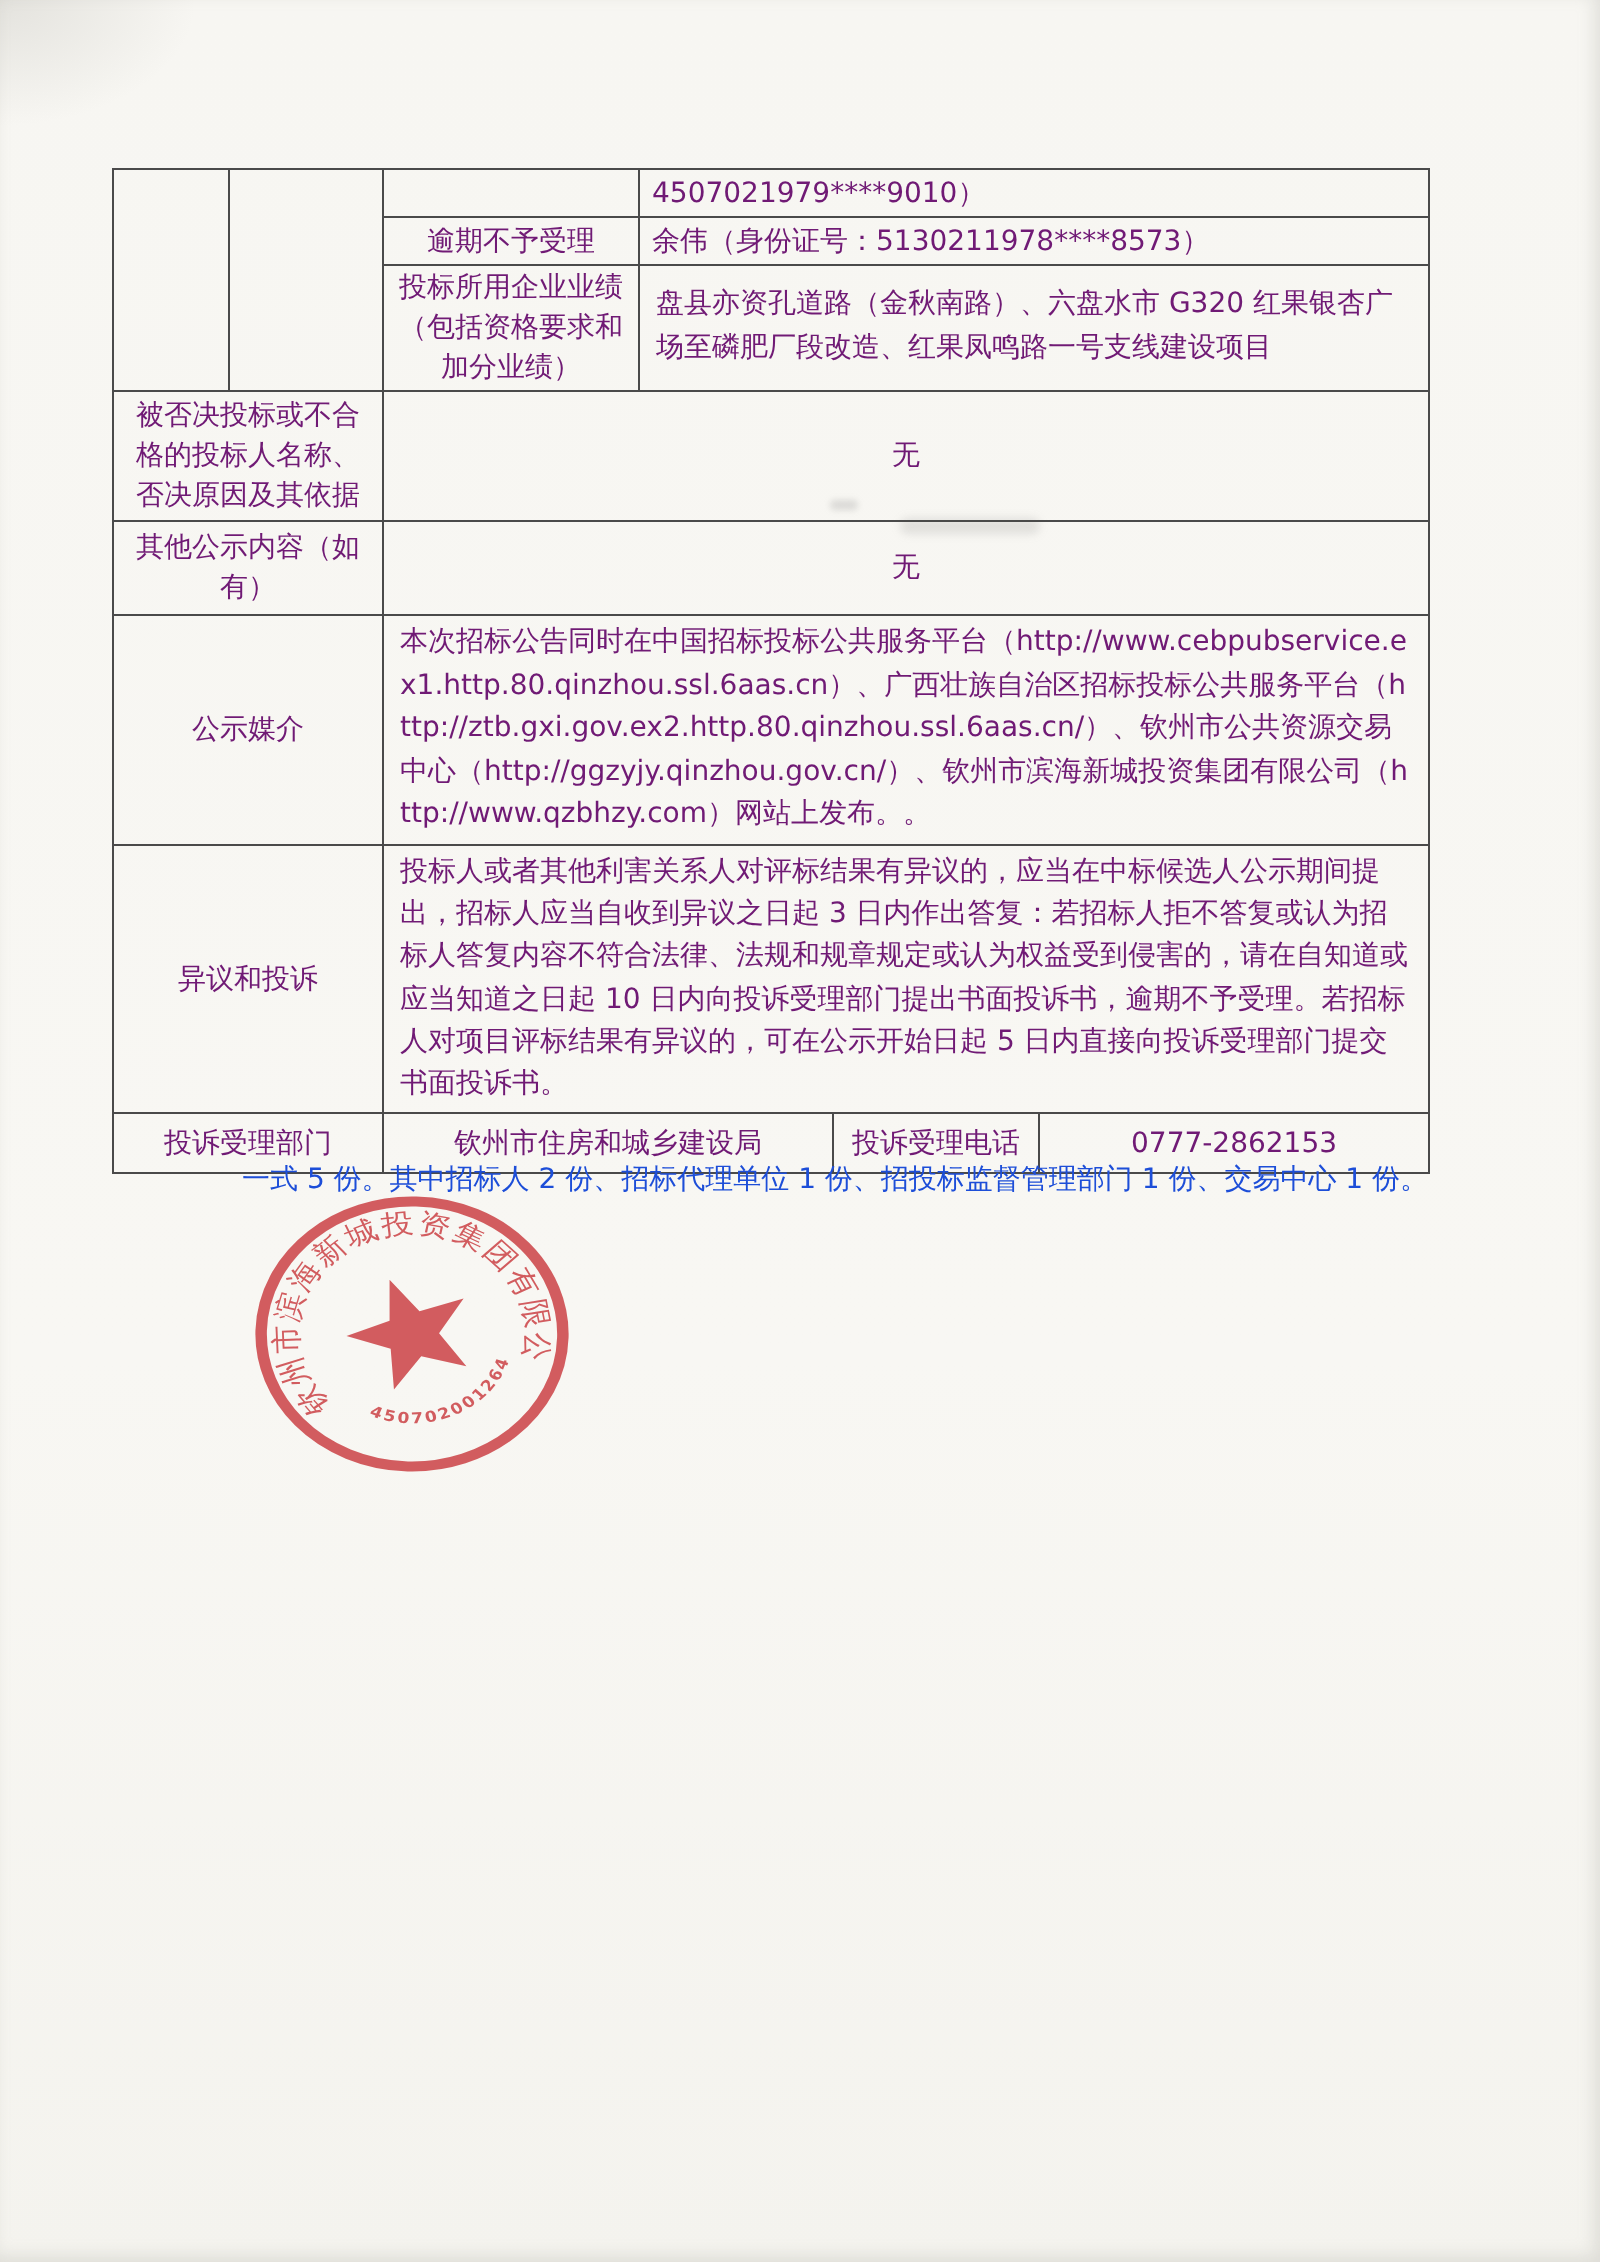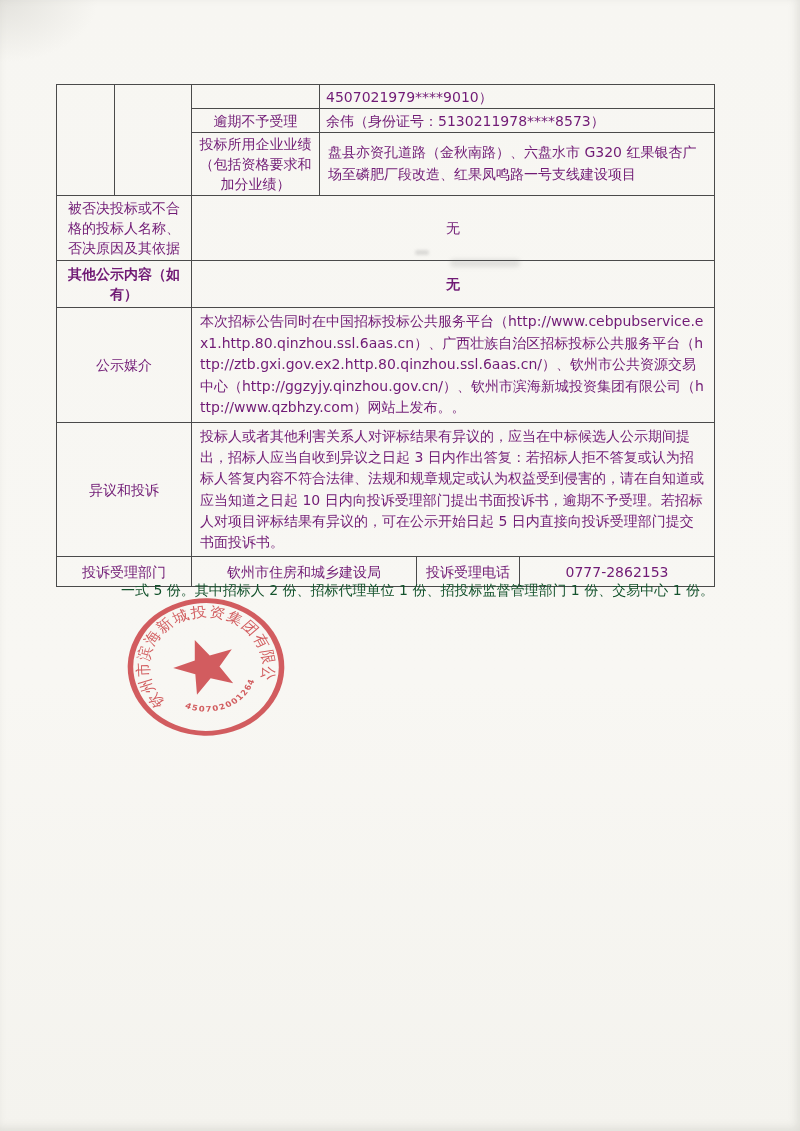--- a/index.html
+++ b/index.html
@@ -24,32 +24,32 @@
   table.doc td{
     border:1px solid #4a4a4a;
     padding:1px 6px;
     vertical-align:middle;
     overflow:hidden;
   }
   td.lbl{text-align:center;line-height:20px;}
   td.val{text-align:left;}
   td.ctr{text-align:center;}
   .r1{height:24px;} .r2{height:24px;} .r3{height:61px;}
-  .r4{height:65px;} .r5{height:47px;font-weight:bold;} .r6{height:110px;} .r7{height:128px;} .r8{height:30px;margin-top:20px;}
+  .r4{height:65px;} .r5{height:47px;} .r6{height:110px;} .r7{height:128px;} .r8{height:30px;margin-top:20px;}
   .para{
     text-align:justify;
     line-height:21.6px;
     padding:3px 8px !important;
     overflow-wrap:break-word;word-break:break-all;
   }
   .r7 .para{line-height:21.2px;}
   .note{
     position:absolute;left:93px;top:577px;width:622px;
     font-size:14px;line-height:26px;text-align:justify;
-    text-indent:28px;color:#14532d;
+    text-indent:28px;color:#1d4ed8;
   }
   .seal{
     position:absolute;left:124px;top:595px;width:164px;height:144px;
     mix-blend-mode:multiply;opacity:0.92;
     pointer-events:none;
   }
   .seal svg{width:100%;height:100%;}
   .noise1{
     position:absolute;left:450px;top:259px;width:70px;height:8px;
     background:rgba(120,120,120,0.18);filter:blur(2px);border-radius:4px;

